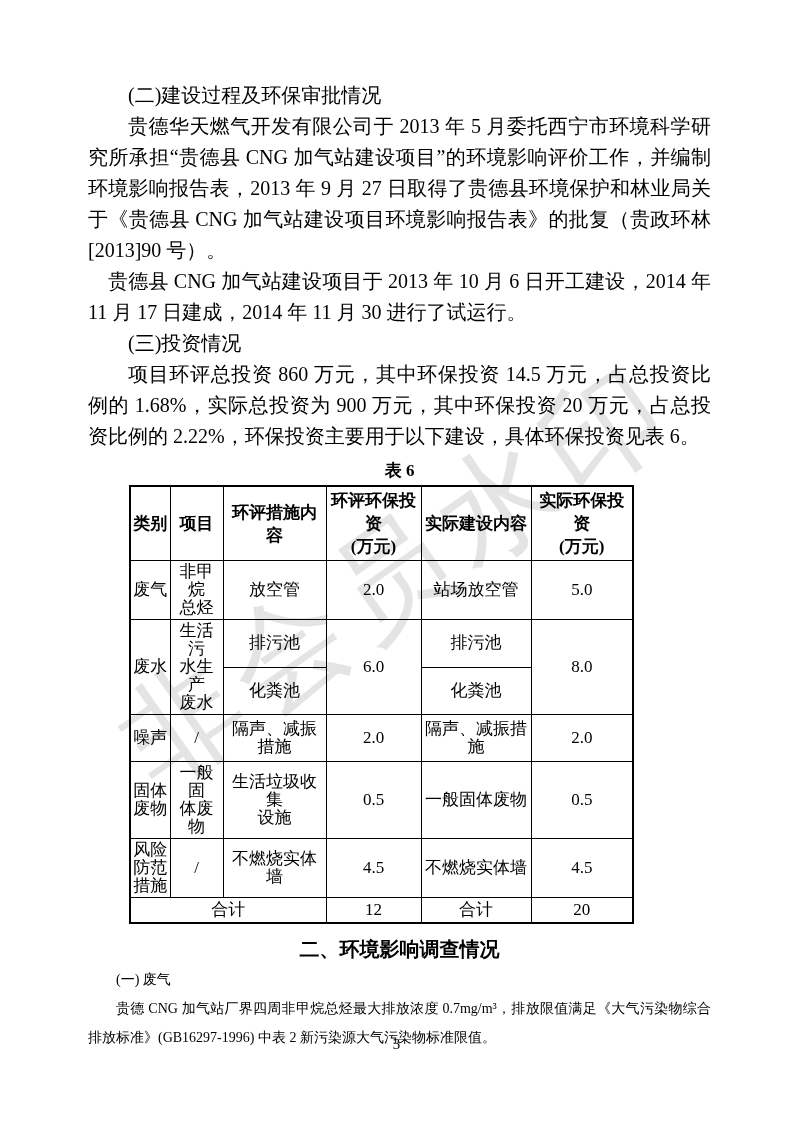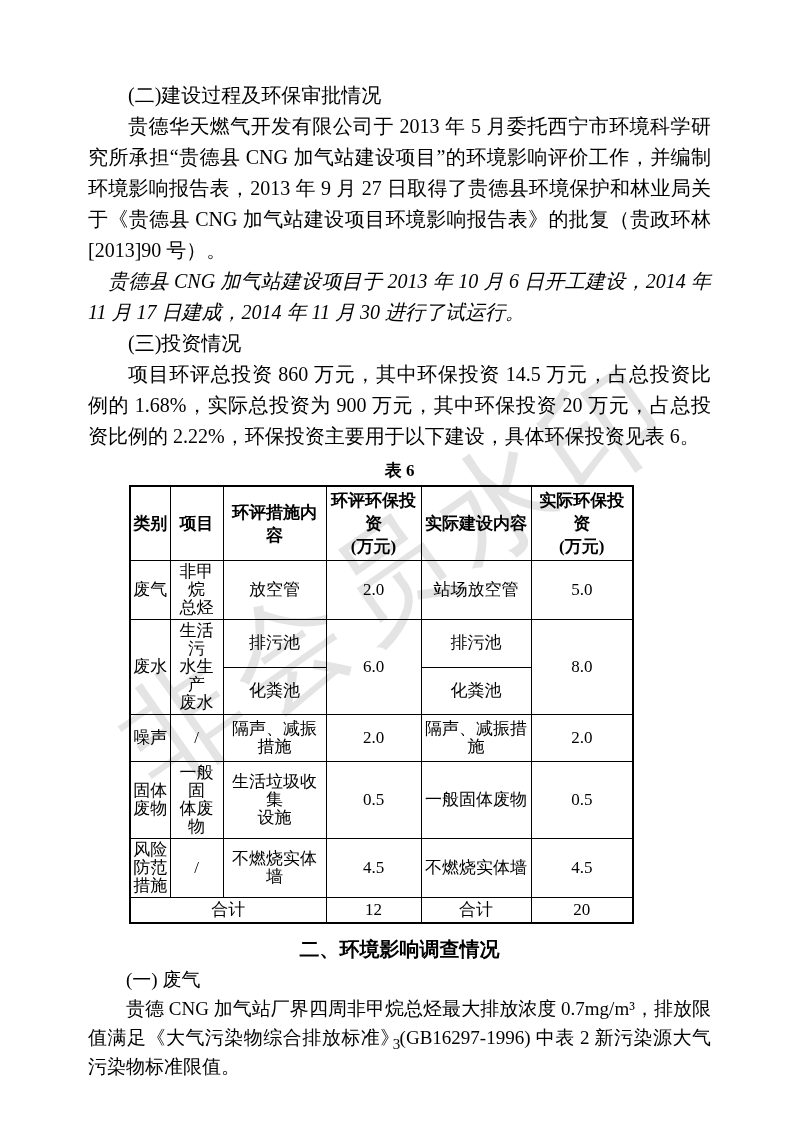--- a/index.html
+++ b/index.html
@@ -28,21 +28,21 @@
     left:88px;right:82px;top:80px;
     z-index:1;
   }
   .para{
     margin:0;
     font-size:20px;
     line-height:31px;
     text-align:justify;
     text-indent:2em;
   }
-  .para.indent1{text-indent:1em;font-style:italic;}
+  .para.indent1{text-indent:1em;}
   .tbl-caption{
     display:flex;
     justify-content:center;
     gap:56px;
     font-weight:bold;
     font-size:17px;
     line-height:22px;
     margin:8px 0 3px 0;
   }
   table.invest{
@@ -75,21 +75,21 @@
   .sec2-heading{
     margin:9px 0 0 0;
     font-size:20px;
     font-weight:bold;
     line-height:32px;
     font-family:"Liberation Sans","DejaVu Sans",sans-serif;
     text-align:center;
   }
   .sub-para{
     margin:0;
-    font-size:19px;
+    font-size:14px;
     line-height:29px;
     text-align:justify;
     text-indent:2em;
   }
   .page-number{
     position:absolute;
     top:1036px;left:0;right:0;
     text-align:center;
     font-size:15px;
     z-index:1;

